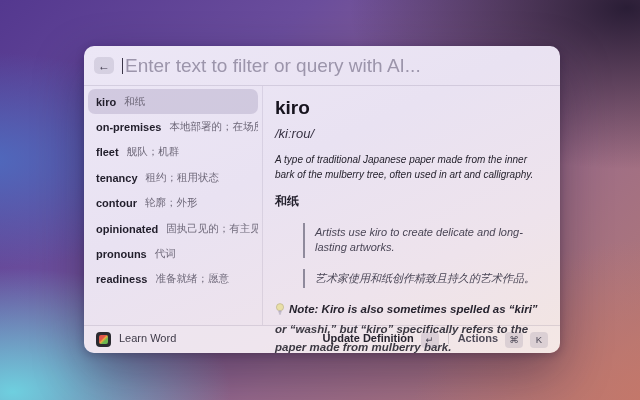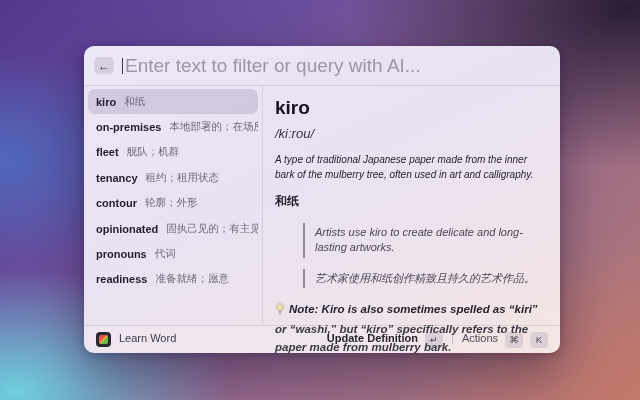--- a/index.html
+++ b/index.html
@@ -83,21 +83,21 @@
     width: 15px; height: 15px; border-radius: 4px; background: #2b2a30;
     display: flex; align-items: center; justify-content: center;
   }
   .app-icon .inner {
     width: 9px; height: 9px; border-radius: 2px;
     background: linear-gradient(135deg, #e0564a 0%, #e0564a 38%, #f0a73f 50%, #6cb84e 66%, #6cb84e 100%);
   }
   .app-name { font-size: 11px; color: #3f3b49; }
   .footer-right { display: flex; align-items: flex-start; gap: 7px; }
   .action-label { font-size: 11px; font-weight: 700; color: #26232e; }
-  .action-label.secondary { font-weight: 400; color: #4e4a58; }
+  .action-label.secondary { font-weight: 700; color: #4e4a58; }
   .key-badge {
     min-width: 18px; height: 16px; padding: 0 4px; border-radius: 4px;
     background: rgba(88,78,112,0.15); color: #4e4a58;
     display: flex; align-items: center; justify-content: center;
     font-size: 9.5px; line-height: 1;
   }
   .footer-divider { width: 1px; height: 12px; background: rgba(40,35,55,0.18); margin: 0 2px; }
 </style>
 </head>
 <body>

